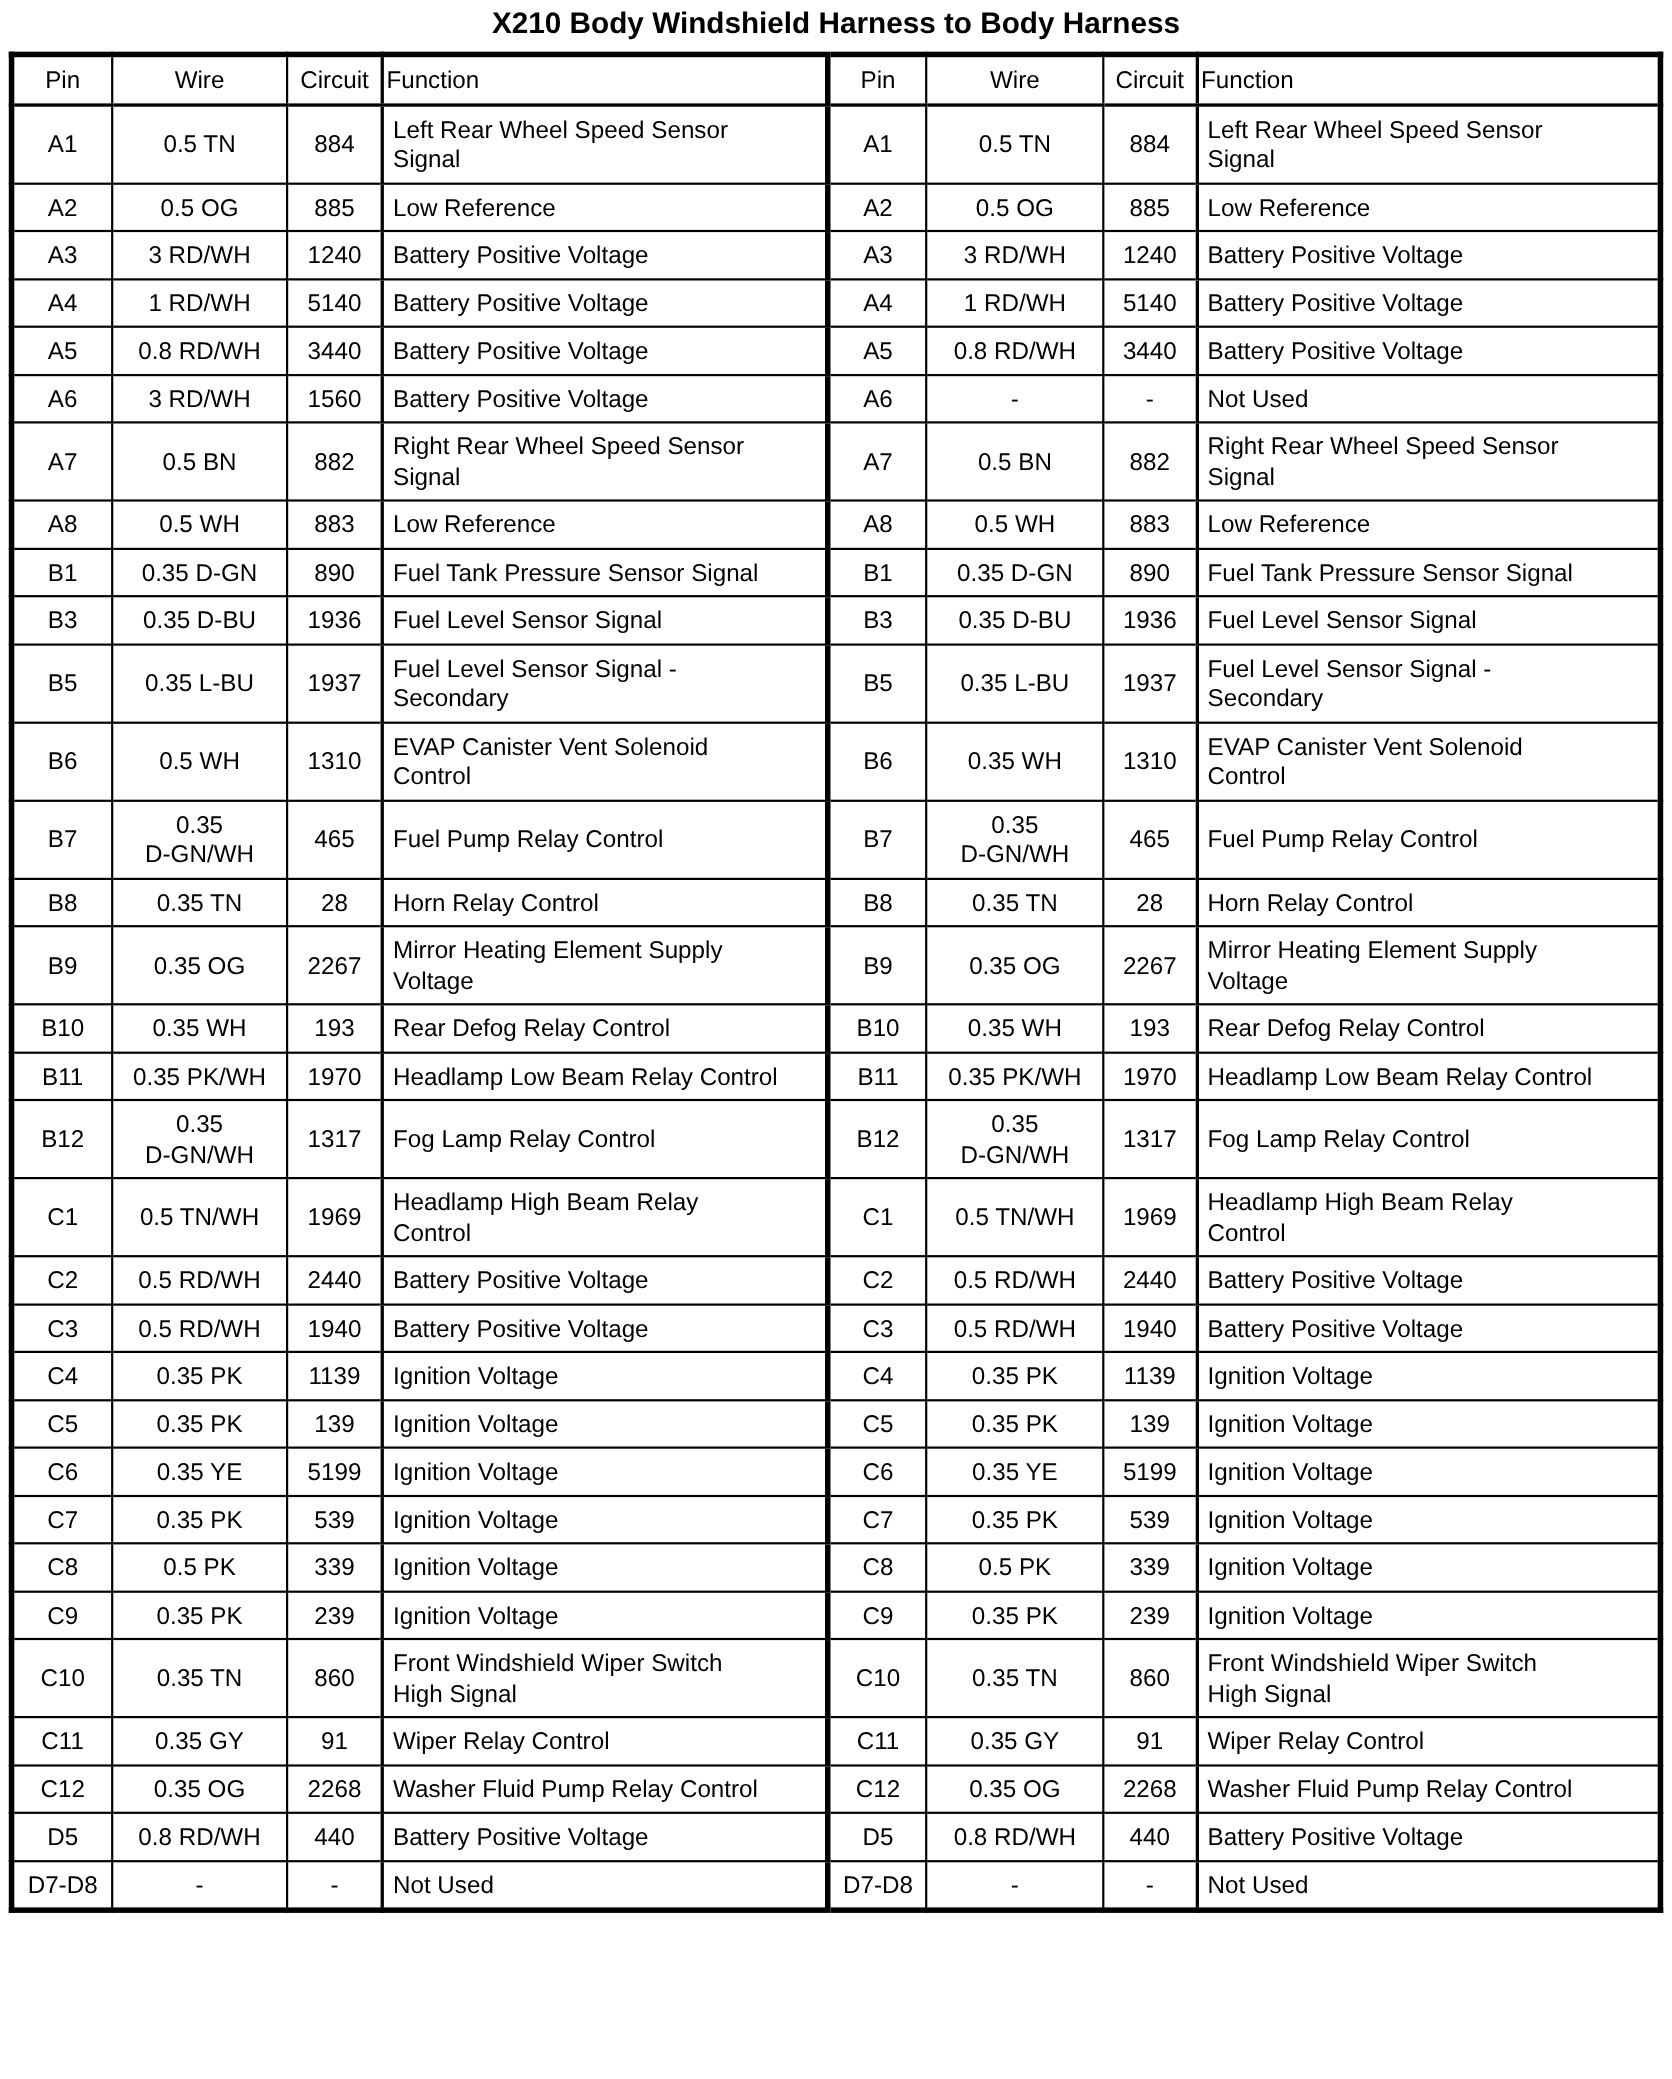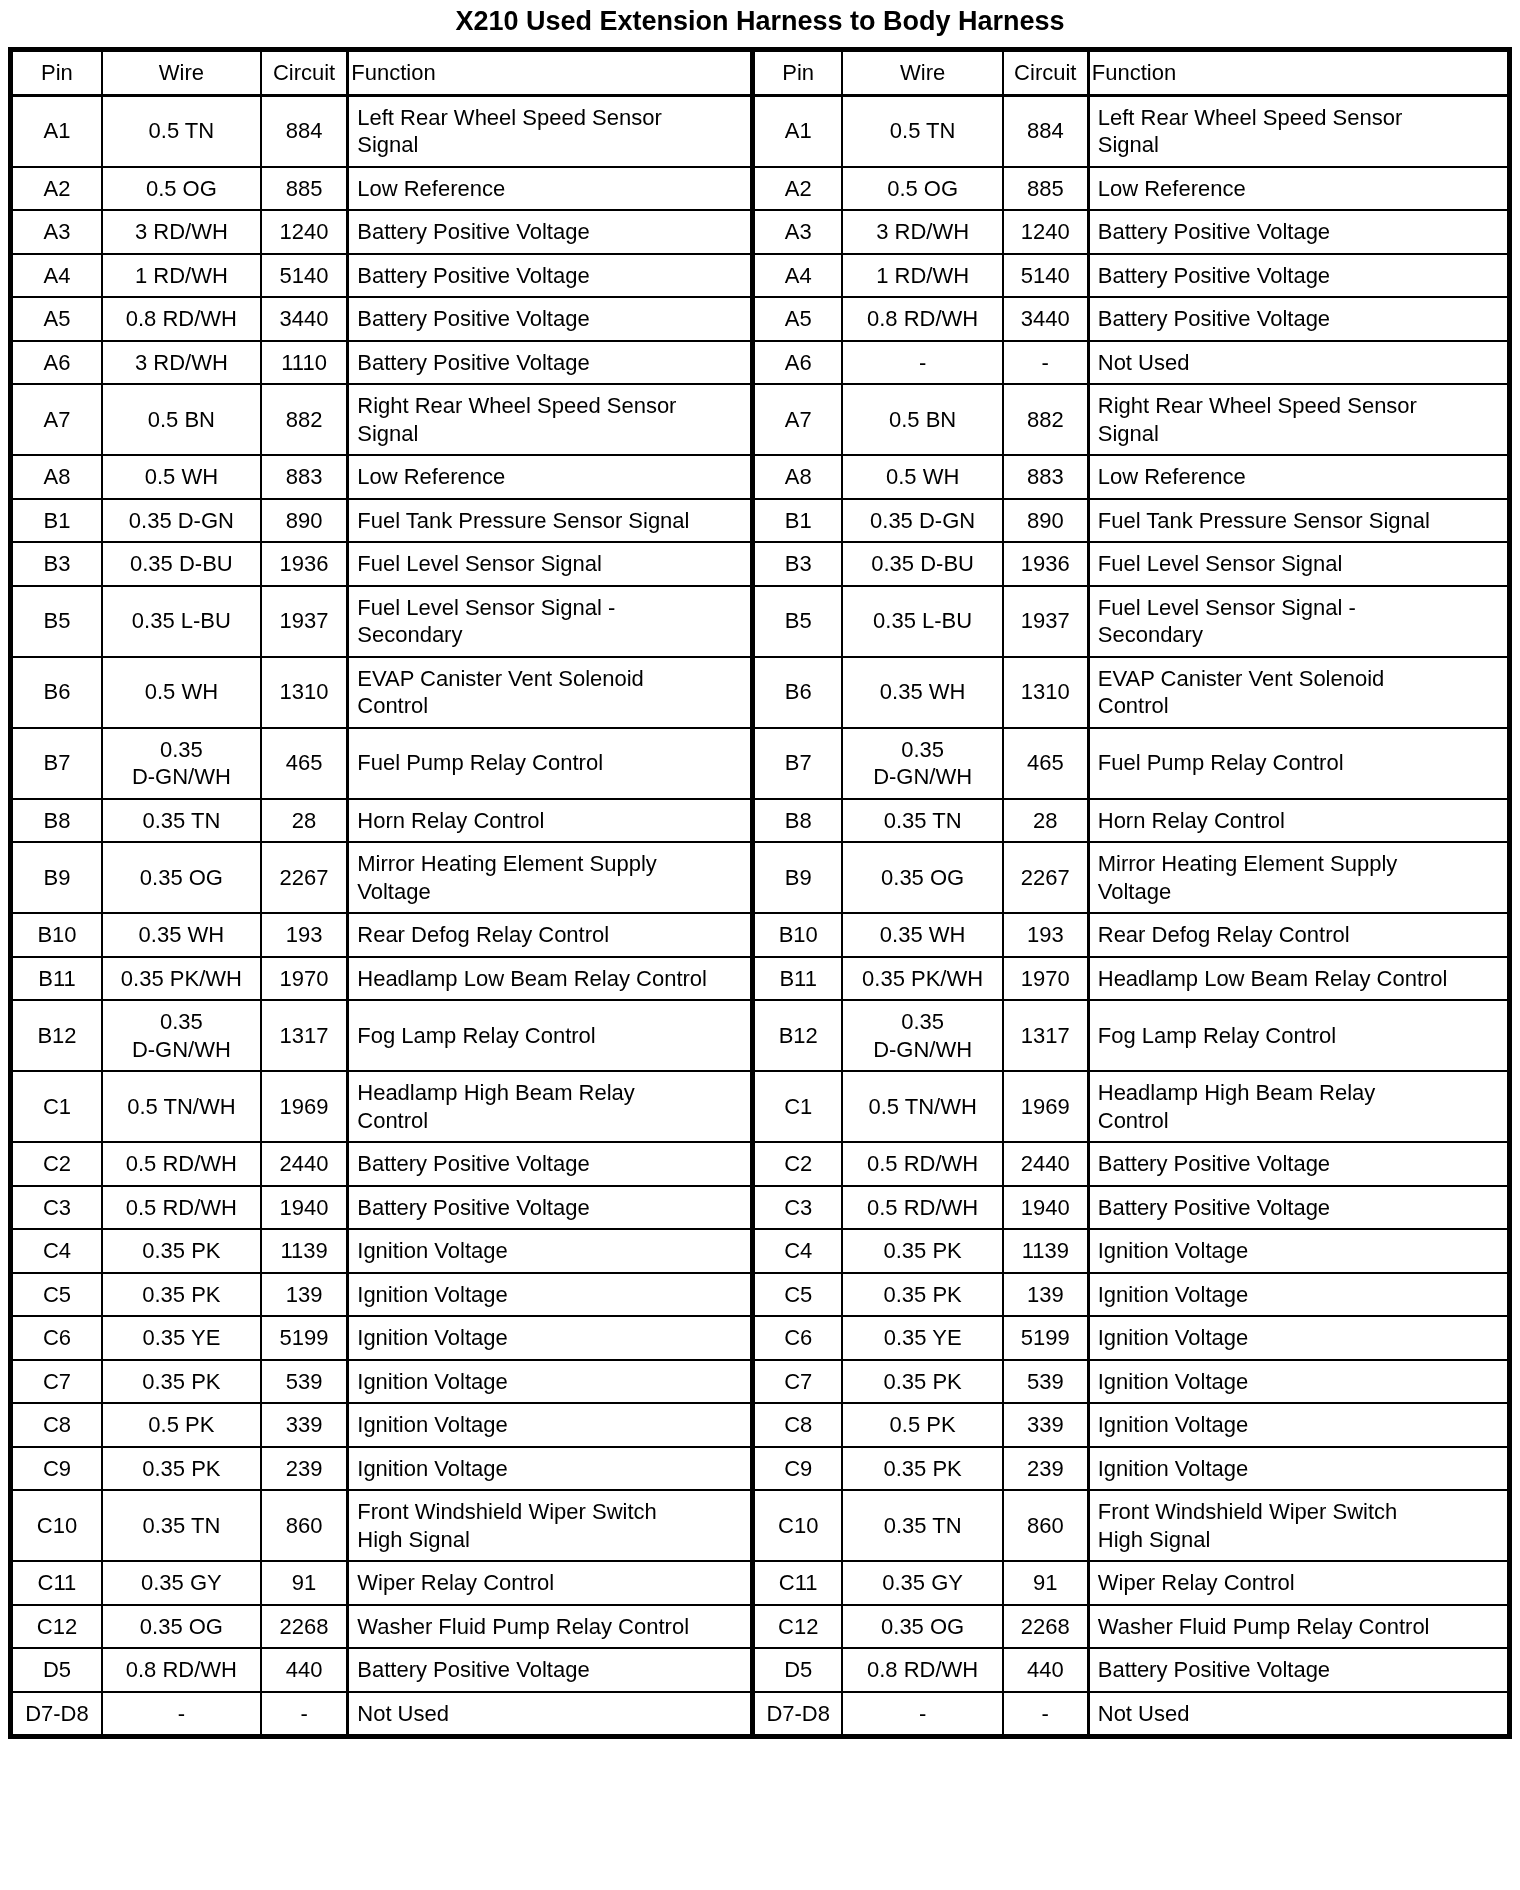--- a/index.html
+++ b/index.html
@@ -62,21 +62,21 @@
   }
   td.col-pin {
     padding-left: 2px;
     padding-right: 2px;
   }
 </style>
 </head>
 <body>
 
 <div class="page">
-  <div class="page-title">X210 Used Extension Harness to Body Harness</div>
+  <div class="page-title">X210 Body Windshield Harness to Body Harness</div>
 
   <table class="harness">
     <colgroup>
       <col style="width:6.1%">
       <col style="width:10.6%">
       <col style="width:5.8%">
       <col style="width:27.0%">
       <col style="width:6.0%">
       <col style="width:10.7%">
       <col style="width:5.7%">
@@ -143,21 +143,21 @@
           <td class="col-circuit side-left">3440</td>
           <td class="col-function side-left">Battery Positive Voltage</td>
           <td class="col-pin side-right">A5</td>
           <td class="col-wire side-right">0.8 RD/WH</td>
           <td class="col-circuit side-right">3440</td>
           <td class="col-function side-right">Battery Positive Voltage</td>
         </tr>
         <tr>
           <td class="col-pin side-left">A6</td>
           <td class="col-wire side-left">3 RD/WH</td>
-          <td class="col-circuit side-left">1110</td>
+          <td class="col-circuit side-left">1560</td>
           <td class="col-function side-left">Battery Positive Voltage</td>
           <td class="col-pin side-right">A6</td>
           <td class="col-wire side-right">-</td>
           <td class="col-circuit side-right">-</td>
           <td class="col-function side-right">Not Used</td>
         </tr>
         <tr>
           <td class="col-pin side-left">A7</td>
           <td class="col-wire side-left">0.5 BN</td>
           <td class="col-circuit side-left">882</td>

